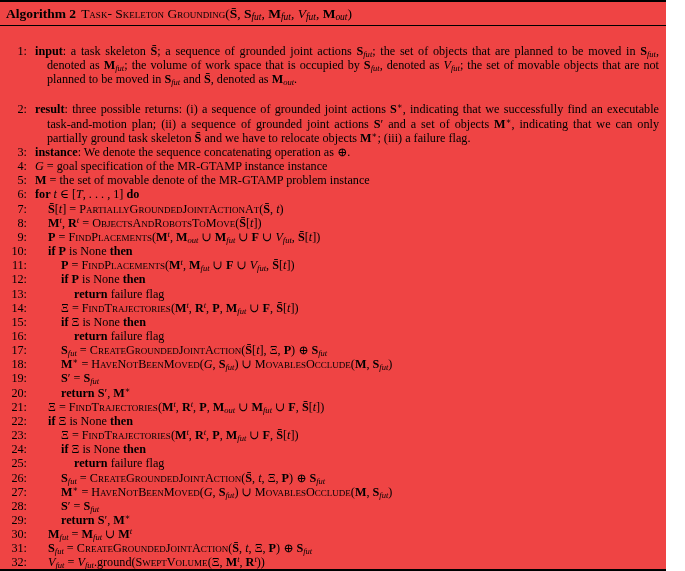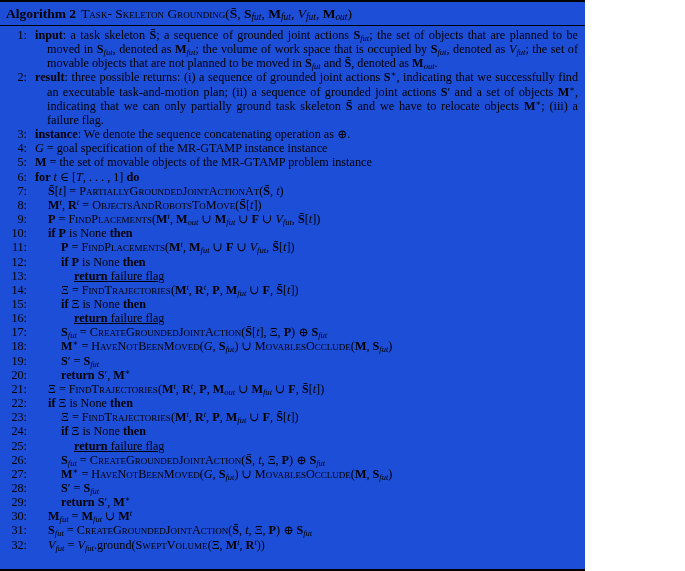--- a/index.html
+++ b/index.html
@@ -1,35 +1,35 @@
 <!DOCTYPE html>
 <html><head>
 <meta charset="utf-8">
 <style>
   html,body{margin:0;padding:0;background:#fff;}
   body{
     width:685px;height:571px;overflow:hidden;color:#000;
     font-family:"Liberation Serif","DejaVu Serif",serif;
     -webkit-font-smoothing:antialiased;
   }
-  .algo-box{width:585px;height:571px;display:flex;flex-direction:column;background:#1d4ed8;}
+  .algo-box{width:666px;height:571px;display:flex;flex-direction:column;background:#ef4444;}
   .rule{width:100%;background:#000;flex:0 0 auto;}
   .thick{height:2px;}
   .thin{height:1px;}
   .algo-header{font-size:13.5px;line-height:17px;padding:3px 4px 3px 6px;flex:0 0 auto;white-space:nowrap;}
   .algo-label{font-weight:bold;margin-right:5px;}
   .algo-body{flex:1 1 auto;font-size:12.2px;line-height:14.15px;padding:2px 4px 1px 0;overflow:hidden;}
   .line{display:flex;align-items:baseline;}
   .num{flex:0 0 27px;text-align:right;padding-right:5px;}
   .code{flex:1 1 auto;min-width:0;}
   .ind-0{padding-left:3px;}
   .ind-1{padding-left:16px;}
   .ind-2{padding-left:29px;}
-  .ind-3{padding-left:42px;text-decoration:underline;}
-  .hang{padding-left:15px !important;text-indent:-12px;text-align:justify;padding-right:3px;}
+  .ind-3{padding-left:42px;}
+  .hang{padding-left:15px !important;text-indent:-12px;text-align:justify;padding-right:3px;margin-top:16px;}
   .b{font-weight:bold;}
   .i{font-style:italic;}
   .sc{font-variant:small-caps;}
   .sub,.sup{font-size:0.7em;line-height:0;}
   .sub{vertical-align:-0.22em;}
   .sup{vertical-align:0.5em;}
 </style>
 </head>
 <body>
 
@@ -51,21 +51,21 @@
       <div class="line">
         <span class="num">3:</span>
         <span class="code ind-0"><span class="b">instance</span><span>: We denote the sequence concatenating operation as ⊕.</span></span>
       </div>
       <div class="line">
         <span class="num">4:</span>
         <span class="code ind-0"><span class="i">G</span><span> = goal specification of the MR-GTAMP instance instance</span></span>
       </div>
       <div class="line">
         <span class="num">5:</span>
-        <span class="code ind-0"><span class="b">M</span><span> = the set of movable objects of the MR-GTAMP problem instance</span></span>
+        <span class="code ind-0"><span class="b">M</span><span> = the set of movable denote of the MR-GTAMP problem instance</span></span>
       </div>
       <div class="line">
         <span class="num">6:</span>
         <span class="code ind-0"><span class="b">for </span><span class="i">t</span><span> ∈ [</span><span class="i">T</span><span>, . . . , 1] </span><span class="b">do</span></span>
       </div>
       <div class="line">
         <span class="num">7:</span>
         <span class="code ind-1"><span class="b">S̄</span><span>[</span><span class="i">t</span><span>] = </span><span class="sc">PartiallyGroundedJointActionAt</span><span>(</span><span class="b">S̄</span><span>, </span><span class="i">t</span><span>)</span></span>
       </div>
       <div class="line">

